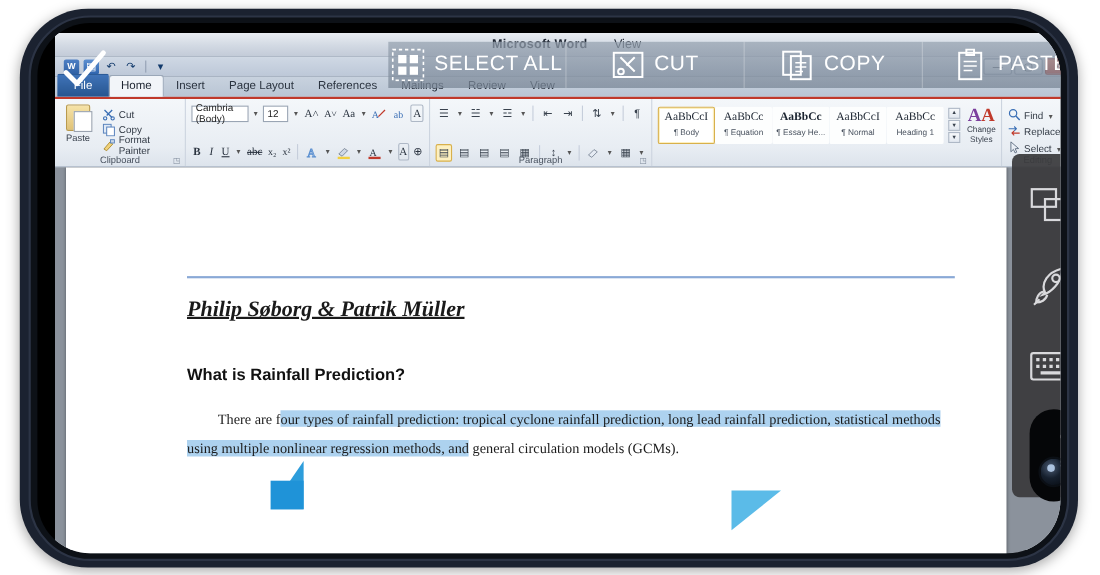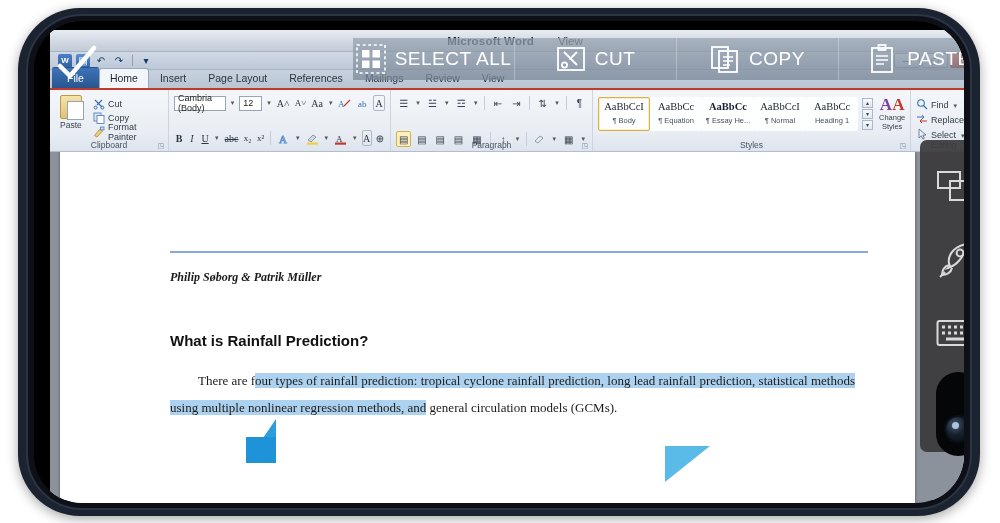--- a/index.html
+++ b/index.html
@@ -204,21 +204,21 @@
     font-family:"Liberation Sans", sans-serif;
     font-size: 30px; color:#1f3864; font-weight: normal; letter-spacing:-0.2px;
   }
   .doc-rule {
     position:absolute; left:110px; top:99px; width:698px; height:1.5px;
     background:#8aa9d6;
   }
   .doc-auth {
     position:absolute; left:110px; top:118px;
     font-family:"Liberation Serif", serif; font-style: italic; font-weight:bold;
-    font-size: 12px; color:#1a1a1a;
+    font-size: 20px; color:#1a1a1a;text-decoration:underline;
   }
   .doc-jour {
     position:absolute; left:110px; top:139px;
     font-family:"Liberation Serif", serif; font-style: italic; font-weight:bold;
     font-size: 14.5px; color:#3f6cab;
   }
   .doc-h2 {
     position:absolute; left:110px; top:180px;
     font-family:"Liberation Sans", sans-serif; font-weight:bold;
     font-size: 15px; color:#111;
@@ -511,24 +511,20 @@
             </div>
             <div class="sgal-nav">
               <i>▴</i>
               <i>▾</i>
               <i>▾</i>
             </div>
             <div class="chg">
               <span class="chg-ico"><b>A</b><b>A</b></span>
               <span class="chg-lbl">Change Styles</span>
             </div>
-          </div>
-          <div class="rgl">
-            <span>Styles</span>
-            <span class="dlg">◳</span>
           </div>
         </div>
 
         <div class="rgroup" style="width:66px">
           <div style="display:flex;flex-direction:column;gap:1px;padding-top:3px">
             <div class="ed-item">
               <span class="cb-ico">
                 <svg width="12" height="12" viewBox="0 0 12 12">
                       <circle cx="5" cy="5" r="3.3" stroke="#3b6fb5" fill="none" stroke-width="1.1"></circle>
                       <path d="M7.5 7.5 L11 11" stroke="#3b6fb5" stroke-width="1.3"></path>

